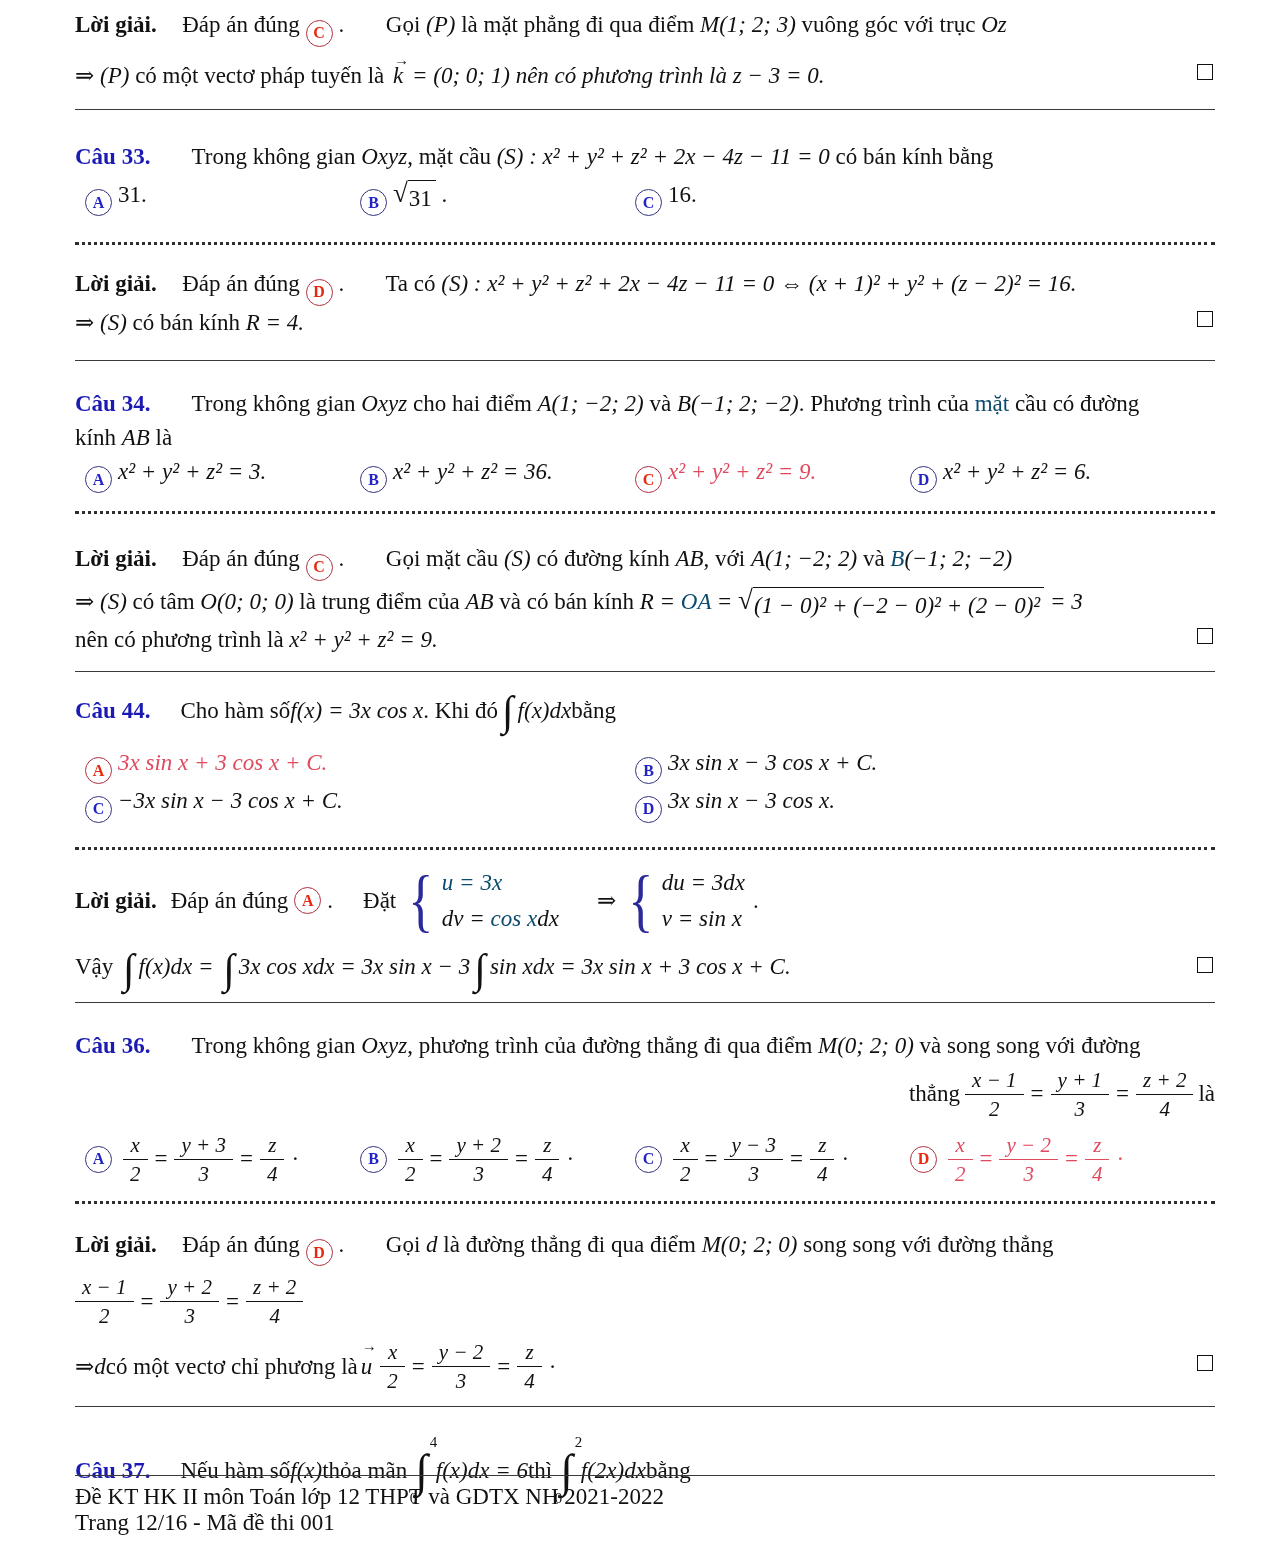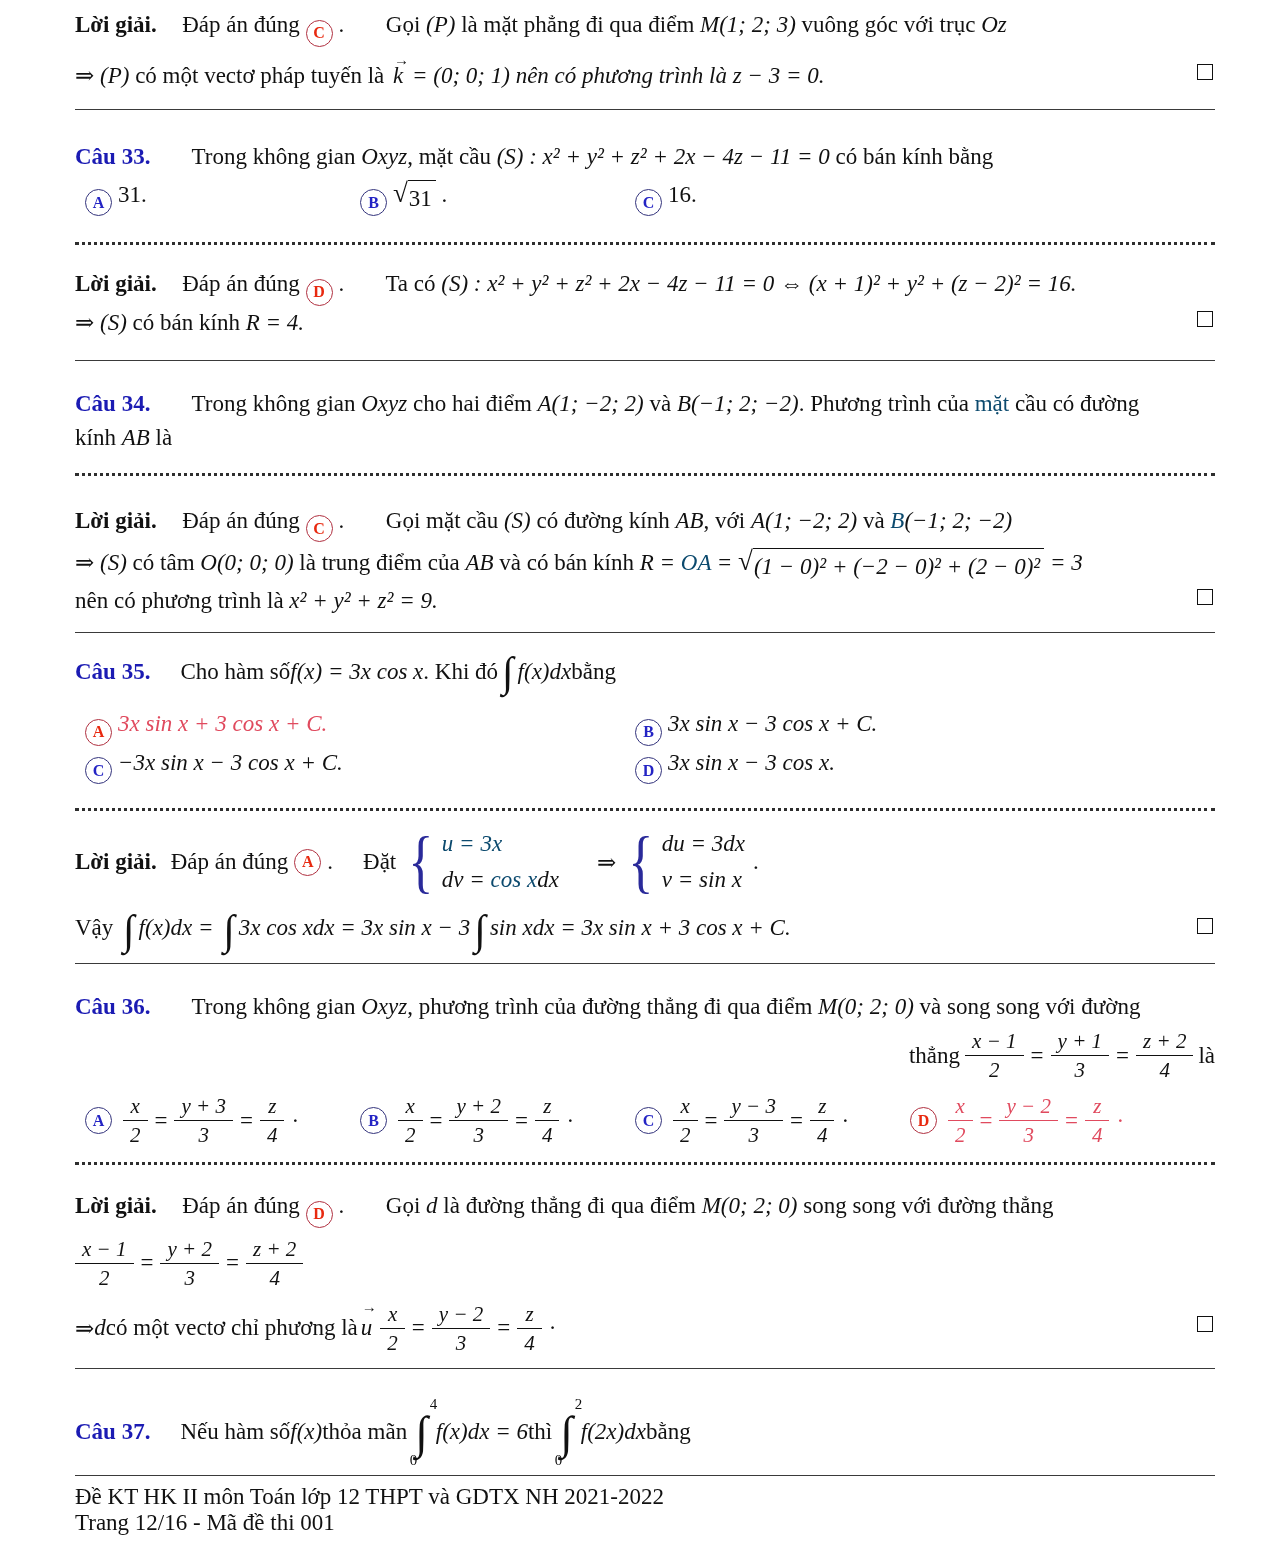--- a/index.html
+++ b/index.html
@@ -140,20 +140,26 @@
   <div class="hr" style="margin-top:20px;"></div>
 
   <div class="ln" style="margin-top:26px;">
     <span class="b-label">Câu 34.</span>
     <span class="gap2"></span>
     <span class="t">Trong không gian </span><span class="m">Oxyz</span><span class="t"> cho hai điểm </span><span class="m">A(1; −2; 2)</span><span class="t"> và </span><span class="m">B(−1; 2; −2)</span><span class="t">. Phương trình của </span><span class="t red2">mặt</span><span class="t"> cầu có đường</span>
   </div>
   <div class="ln">
     <span class="t">kính </span><span class="m">AB</span><span class="t"> là</span>
   </div>
+  <div class="row4 ln">
+    <div class="opt"><span class="badge">A</span><span class="m">x² + y² + z² = 3.</span></div>
+    <div class="opt"><span class="badge">B</span><span class="m">x² + y² + z² = 36.</span></div>
+    <div class="opt"><span class="badge correct">C</span><span class="m red">x² + y² + z² = 9.</span></div>
+    <div class="opt"><span class="badge">D</span><span class="m">x² + y² + z² = 6.</span></div>
+  </div>
 
   <div class="dots" style="margin-top:18px;"></div>
 
   <div class="ln" style="margin-top:28px;">
     <span class="sol-label">Lời giải.</span>
     <span class="gap"></span>
     <span class="t">Đáp án đúng</span>
     <span class="badge correct">C</span><span class="t">.</span>
     <span class="gap2"></span>
     <span class="t">Gọi mặt cầu </span><span class="m">(S)</span><span class="t"> có đường kính </span><span class="m">AB</span><span class="t">, với </span><span class="m">A(1; −2; 2)</span><span class="t"> và </span><span class="m red2">B</span><span class="m">(−1; 2; −2)</span>
@@ -167,21 +173,21 @@
   <div class="ln with-qed">
     <span class="grow">
       <span class="t">nên có phương trình là </span><span class="m">x² + y² + z² = 9.</span>
     </span>
     <span class="qed"></span>
   </div>
 
   <div class="hr" style="margin-top:14px;"></div>
 
   <div class="ln centerline" style="margin-top:16px;">
-    <span class="b-label">Câu 35.</span>
+    <span class="b-label">Câu 44.</span>
     <span class="gap2"></span>
     <span class="t">Cho hàm số </span>
       <span class="m">f(x) = 3x cos x</span>
       <span class="t">. Khi đó </span>
       <span class="int">∫</span>
       <span class="m">f(x)dx</span>
       <span class="t"> bằng</span>
   </div>
   <div class="row2 ln" style="margin-top:12px;">
     <div class="opt"><span class="badge correct">A</span><span class="m red">3x sin x + 3 cos x + C.</span></div>

